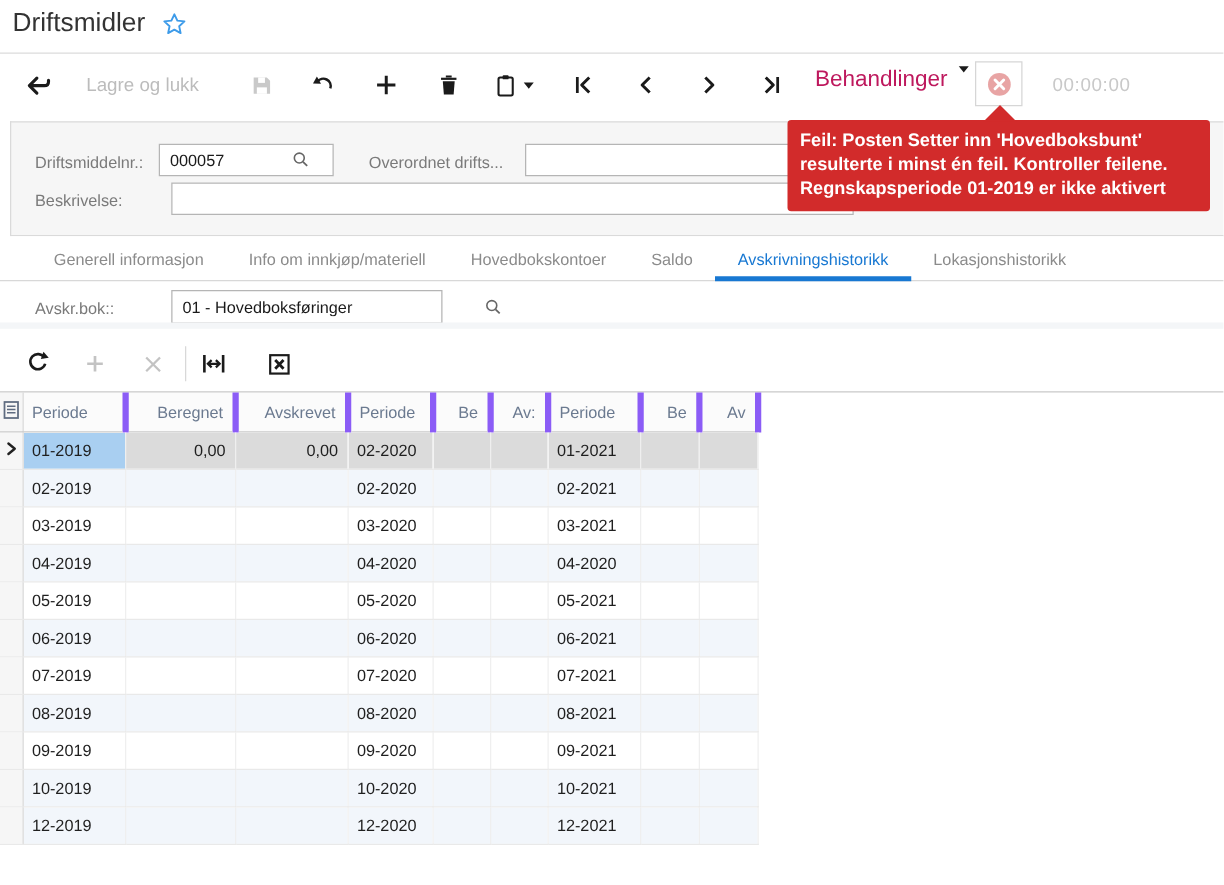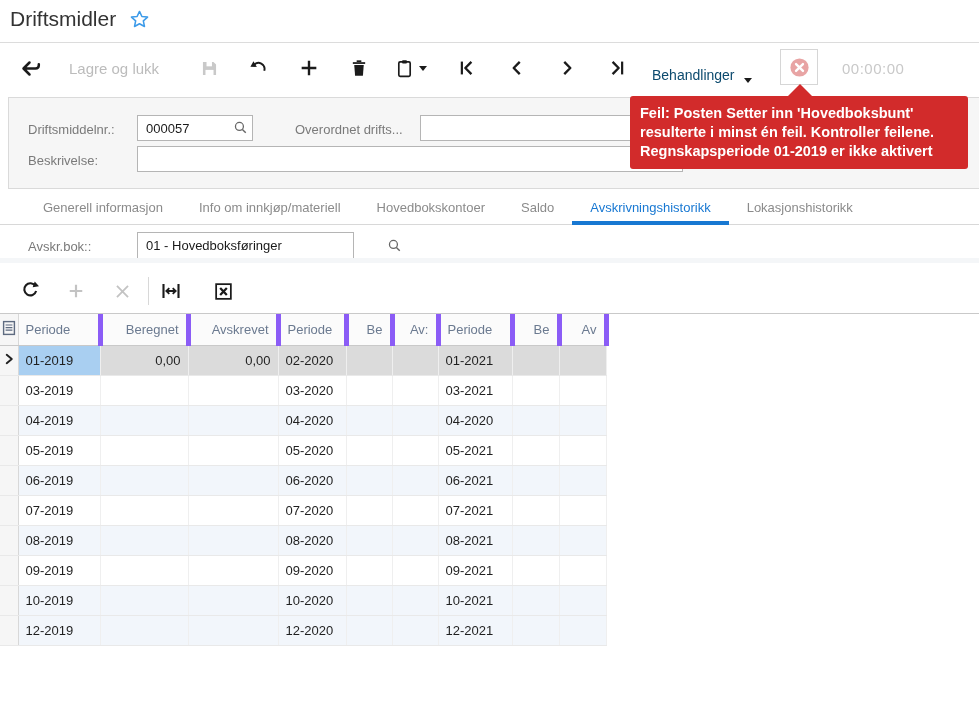--- a/index.html
+++ b/index.html
@@ -10,21 +10,21 @@
 
   
   .page-title{position:absolute;left:10px;top:7px;font-size:21px;color:#333;display:flex;align-items:center;gap:12px}
   .title-divider{position:absolute;left:0;top:42px;width:979px;height:1px;background:#dcdcdc}
 
   
   .tbtn{position:absolute;top:53px;width:30px;height:30px;display:flex;align-items:center;justify-content:center;cursor:pointer}
   .tlabel{position:absolute;top:53px;height:30px;display:flex;align-items:center;font-size:15px}
   .disabled-label{color:#bcbcbc}
   .caret{width:0;height:0;border-left:4.5px solid transparent;border-right:4.5px solid transparent;border-top:5px solid #1b1b1b}
-  .actions-btn{position:absolute;left:652px;top:53px;height:30px;display:flex;align-items:flex-end;gap:9px;font-size:14px;color:#0c4a6e;cursor:pointer}
+  .actions-btn{position:absolute;left:652px;top:53px;height:30px;display:flex;align-items:flex-start;gap:9px;font-size:18px;color:#be185d;cursor:pointer}
   .error-btn{position:absolute;left:780px;top:49px;width:38px;height:36px;border:1px solid #d6d6d6;display:flex;align-items:center;justify-content:center;background:#fff}
   .error-btn svg{opacity:.5}
   .timer{position:absolute;left:842px;top:53px;height:30px;display:flex;align-items:center;font-size:15px;color:#c9c9c9;letter-spacing:.5px}
 
   
   .form-panel{position:absolute;left:8px;top:97px;width:971px;height:92px;background:#f6f6f6;border:1px solid #dadada;border-right:none}
   .flabel{position:absolute;font-size:13px;color:#7a7a7a;white-space:nowrap}
   .finput{position:absolute;height:26px;border:1px solid #b5b5b5;background:#fff;font-family:"Liberation Sans",sans-serif;font-size:13px;color:#1a1a1a;padding:0 24px 0 8px;outline:none}
   .finput.noicon{padding-right:8px}
   .search-glyph{position:absolute;pointer-events:auto;cursor:pointer}
@@ -164,21 +164,21 @@
       <svg width="23" height="23" viewBox="0 0 24 24">
           <circle cx="12" cy="12" r="9.5" fill="#d24b4b"></circle>
           <path d="M8.4 8.4l7.2 7.2M15.6 8.4l-7.2 7.2" stroke="#fff" stroke-width="2.5" stroke-linecap="round"></path>
         </svg>
     </span>
   </div>
   <div class="timer">00:00:00</div>
 
   <div class="form-panel"></div>
   <div class="flabel" style="left:28px;top:122px">Driftsmiddelnr.:</div>
-  <input class="finput" style="left: 137px; top: 115px; width: 116px;" value="000057">
+  <input class="finput" style="left: 127px; top: 115px; width: 140px;" value="000057">
   <span class="search-glyph" style="left:232px;top:119px">
     <svg width="17" height="17" viewBox="0 0 24 24">
         <circle cx="10.5" cy="10.5" r="5.6" fill="none" stroke="#666" stroke-width="1.8"></circle>
         <path d="M14.7 14.7 19.4 19.4" stroke="#666" stroke-width="2"></path>
       </svg>
   </span>
   <div class="flabel" style="left:295px;top:122px">Overordnet drifts...</div>
   <input class="finput noicon" style="left: 420px; top: 115px; width: 263px;" value="">
   <div class="flabel" style="left:28px;top:153px">Beskrivelse:</div>
   <input class="finput noicon" style="left: 137px; top: 146px; width: 546px;" value="">
@@ -285,20 +285,32 @@
           <td class="left selcell">01-2019</td>
           <td class="right">0,00</td>
           <td class="right">0,00</td>
           <td class="left">02-2020</td>
           <td class="right"></td>
           <td class="right"></td>
           <td class="left">01-2021</td>
           <td class="right"></td>
           <td class="right"></td>
         </tr>
+        <tr class="alt">
+          <td class="gut"></td>
+          <td class="left">02-2019</td>
+          <td class="right"></td>
+          <td class="right"></td>
+          <td class="left">02-2020</td>
+          <td class="right"></td>
+          <td class="right"></td>
+          <td class="left">02-2021</td>
+          <td class="right"></td>
+          <td class="right"></td>
+        </tr>
         <tr>
           <td class="gut"></td>
           <td class="left">03-2019</td>
           <td class="right"></td>
           <td class="right"></td>
           <td class="left">03-2020</td>
           <td class="right"></td>
           <td class="right"></td>
           <td class="left">03-2021</td>
           <td class="right"></td>

